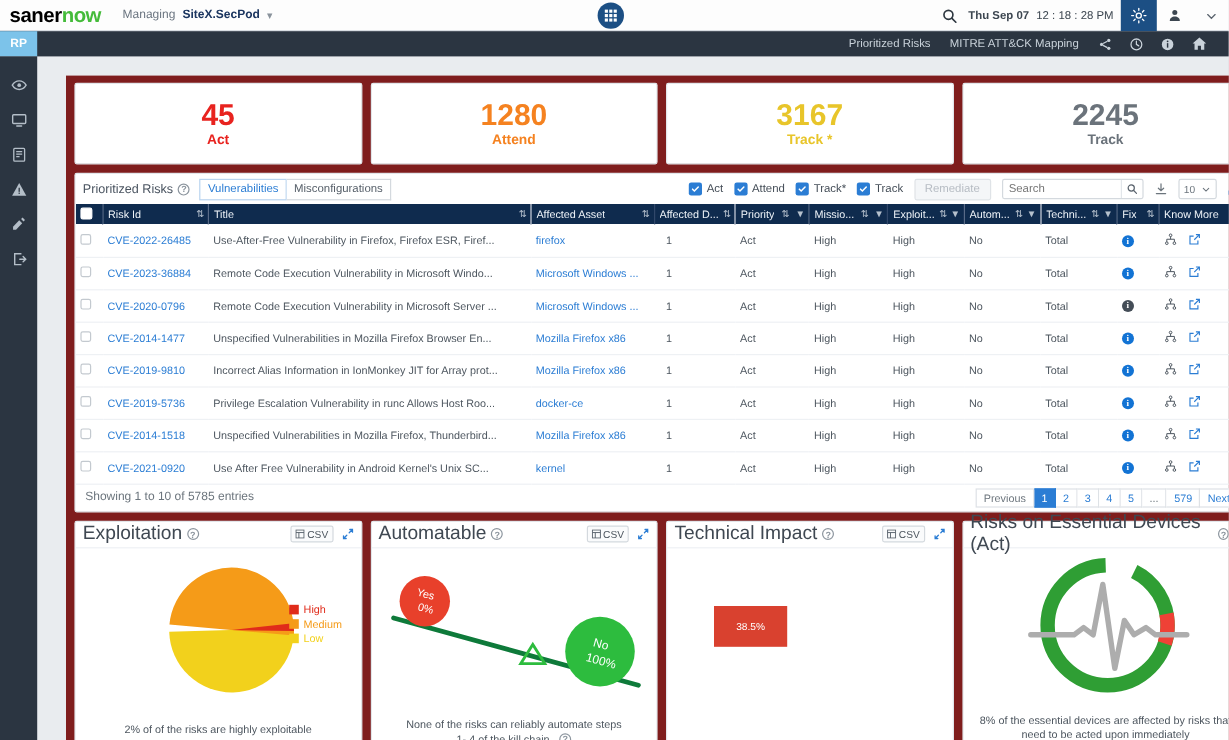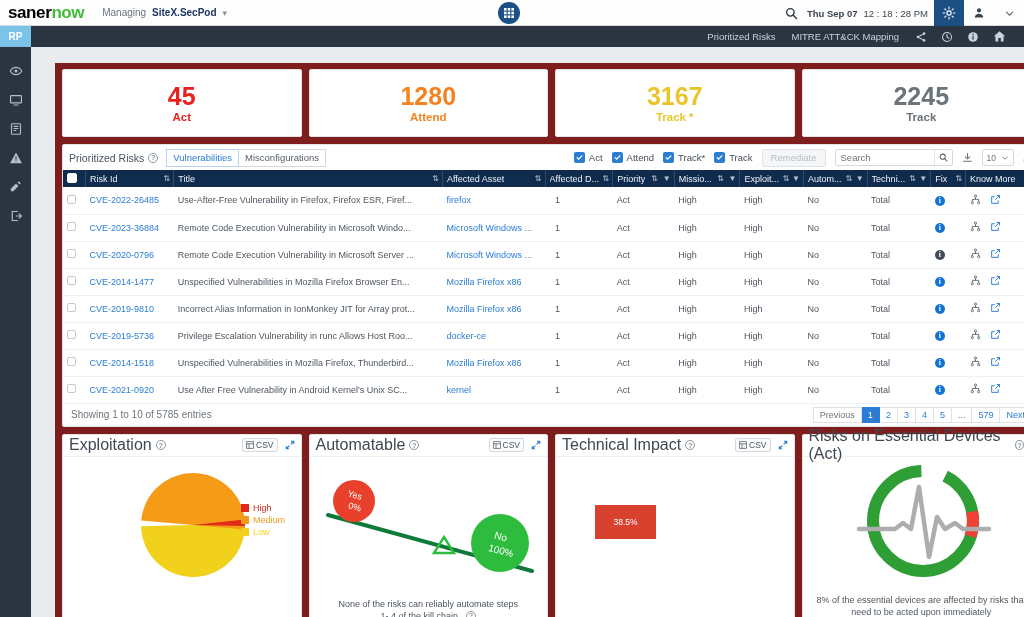--- a/index.html
+++ b/index.html
@@ -749,20 +749,21 @@
               </div>
             <div>
                 <i style="background:#f59b18"></i>
                 <span style="color:#f59b18">Medium</span>
               </div>
             <div>
                 <i style="background:#f2d11c"></i>
                 <span style="color:#f2d11c">Low</span>
               </div>
           </div>
+          <div class="w-cap" style="bottom:14px">2% of of the risks are highly exploitable</div>
         </div>
       </div>
 
       <div class="widget">
         <div class="w-head">
           <span class="w-title">Automatable</span>
           <span class="help-ic">?</span>
           <div class="w-right">
             <span class="csv">
               <svg width="8" height="8" viewBox="0 0 12 12" fill="none" stroke="#5b646e" stroke-width="1.2">

